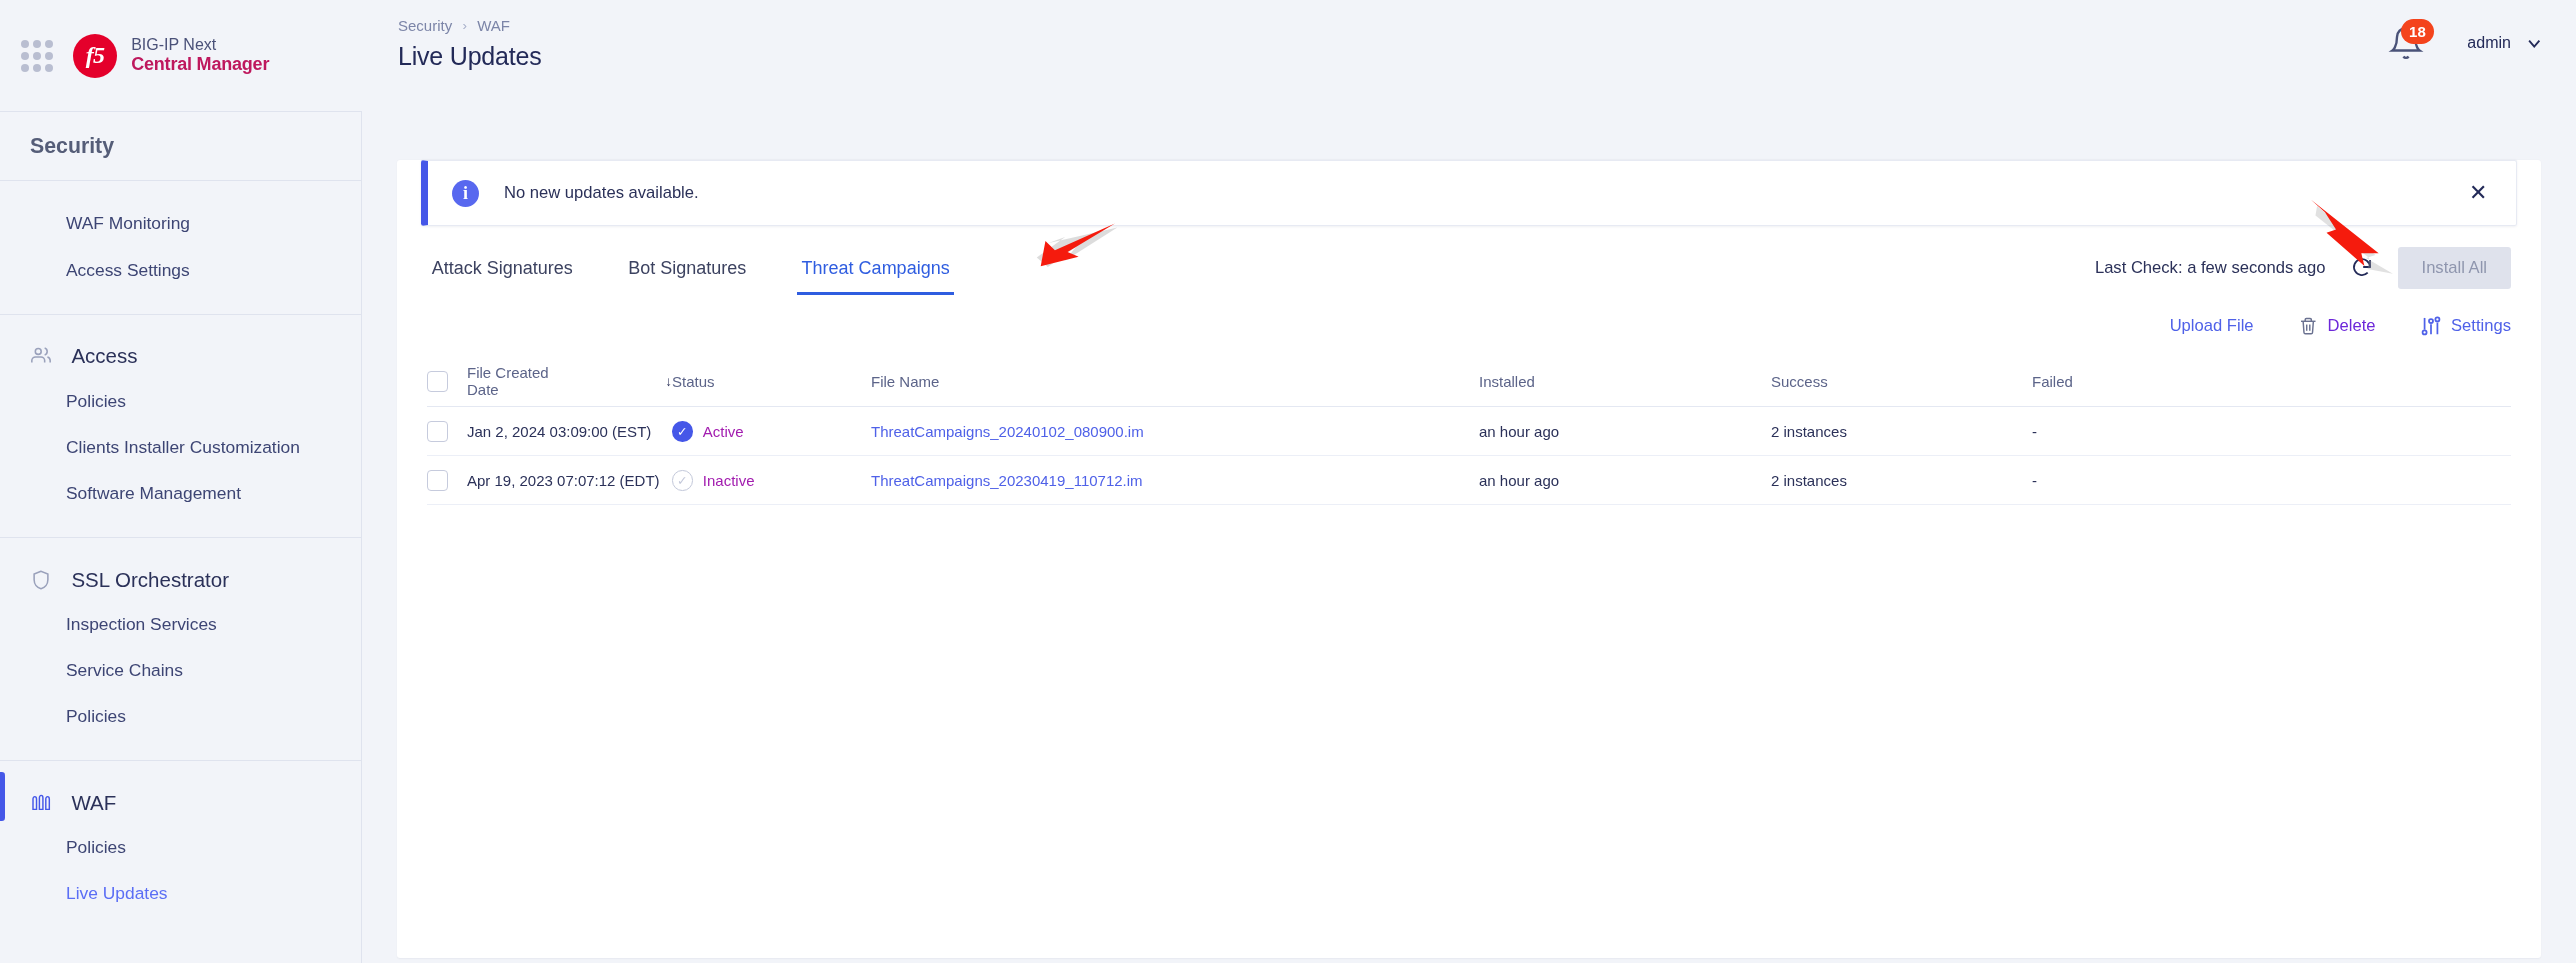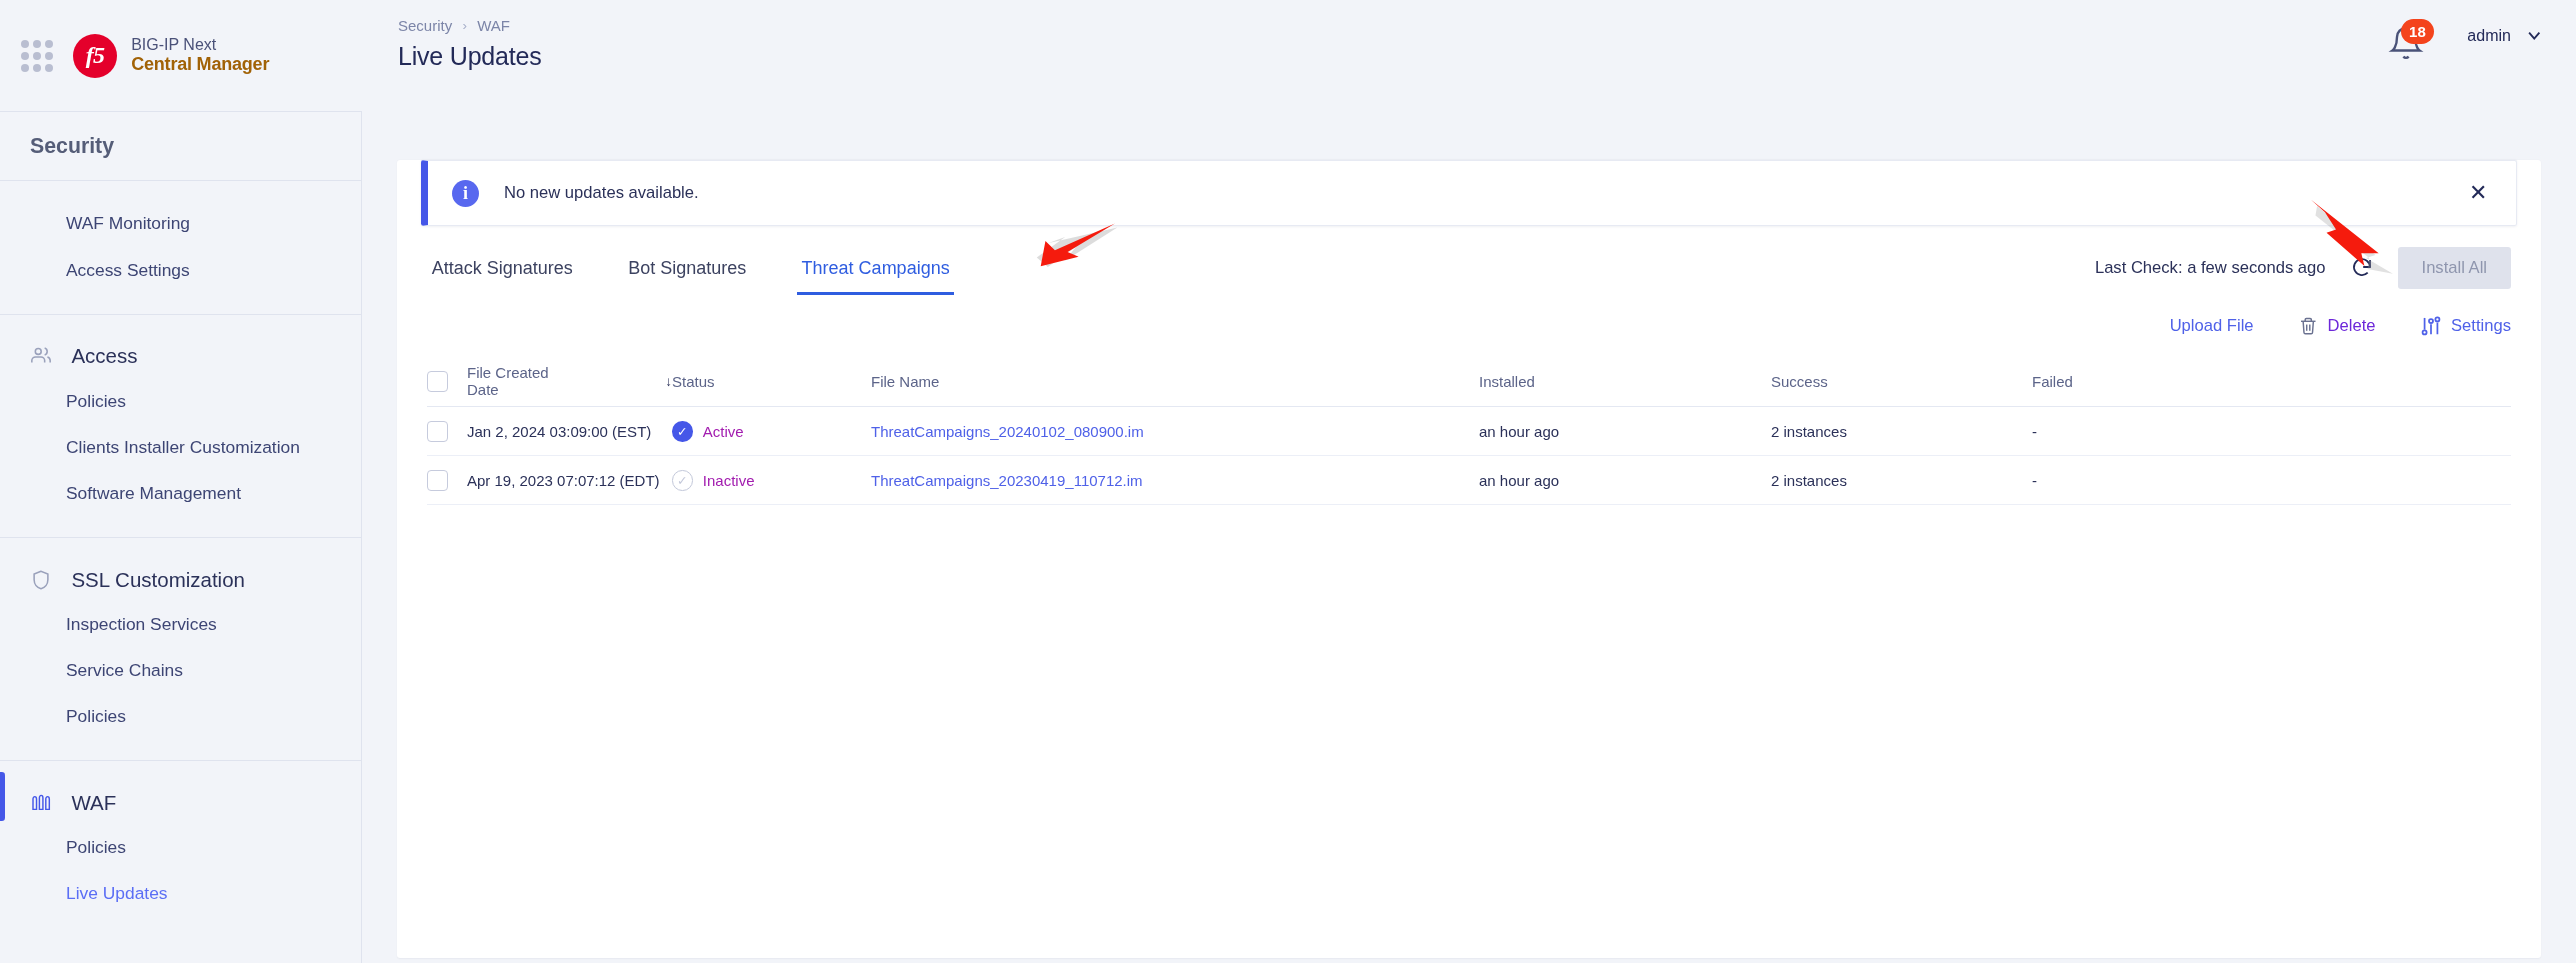--- a/index.html
+++ b/index.html
@@ -50,21 +50,21 @@
     width: 44px; height: 44px; border-radius: 50%;
     background: #e4002b;
     display: flex; align-items: center; justify-content: center;
     color: #fff; font-weight: 700; font-size: 24px;
     font-family: "Liberation Serif", serif;
     letter-spacing: -0.8px;
     font-style: italic;
   }
   .brand-lines { line-height: 1.12; }
   .brand-top { font-size: 16px; color: #4a5178; font-weight: 400; }
-  .brand-bottom { font-size: 18px; color: #a16207; font-weight: 700; letter-spacing: -0.2px; }
+  .brand-bottom { font-size: 18px; color: #be185d; font-weight: 700; letter-spacing: -0.2px; }
 
   .topbar-right {
     flex: 1 1 auto;
     background: #f2f4f9;
     display: flex;
     align-items: flex-start;
     position: relative;
     padding: 17.4px 32px 0 36px;
     border-top-left-radius: 11px;
   }
@@ -73,21 +73,21 @@
     display: flex; align-items: center; gap: 10.3px;
     font-size: 15px; color: #7c85a8;
   }
   .breadcrumb .crumb { color: #7c85a8; cursor: pointer; }
   .breadcrumb .sep { color: #a8b0ca; font-size: 13.4px; }
   .page-title {
     font-size: 25px; color: #232a58; font-weight: 400; letter-spacing: -0.2px;
   }
   .topbar-actions {
     margin-left: auto;
-    display: flex; align-items: flex-start; gap: 43px;
+    display: flex; align-items: center; gap: 43px;
     padding-top: 8px;
   }
   .bell-wrap { position: relative; width: 36px; height: 36px; cursor: pointer; }
   .bell-badge {
     position: absolute; top: -6.3px; left: 12.6px;
     background: #f4431c; color: #fff;
     border-radius: 16px; min-width: 33px; height: 25px;
     font-size: 15px; font-weight: 700;
     display: flex; align-items: center; justify-content: center;
     padding: 0 6.3px;
@@ -342,21 +342,21 @@
       </div>
       <div class="nav-sep"></div>
 
       <div class="nav-group">
         <div class="nav-parent">
           <span class="ico">
             <svg width="22" height="22" viewBox="0 0 24 24" fill="none" stroke="#9aa1bb" stroke-width="1.7">
               <path d="M12 2.5 4.5 5.6v6.2c0 4.6 3.1 8.6 7.5 9.7 4.4-1.1 7.5-5.1 7.5-9.7V5.6L12 2.5z"></path>
             </svg>
           </span>
-          <span>SSL Customization</span>
+          <span>SSL Orchestrator</span>
         </div>
         <div class="nav-child">Inspection Services</div>
         <div class="nav-child">Service Chains</div>
         <div class="nav-child">Policies</div>
       </div>
       <div class="nav-sep"></div>
 
       <div class="nav-group active-group">
         <div class="nav-parent">
           <span class="ico">

